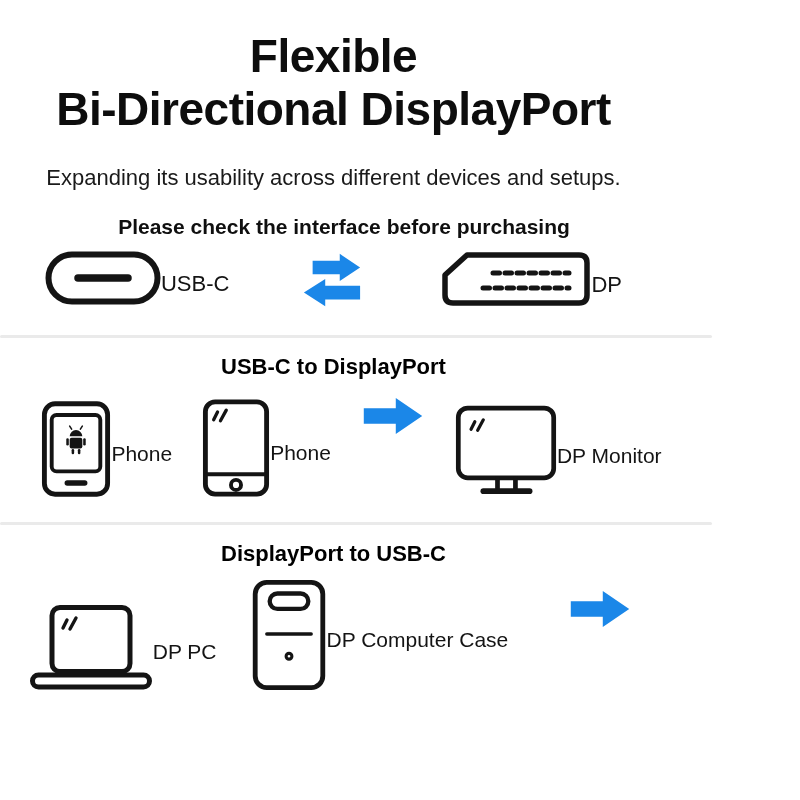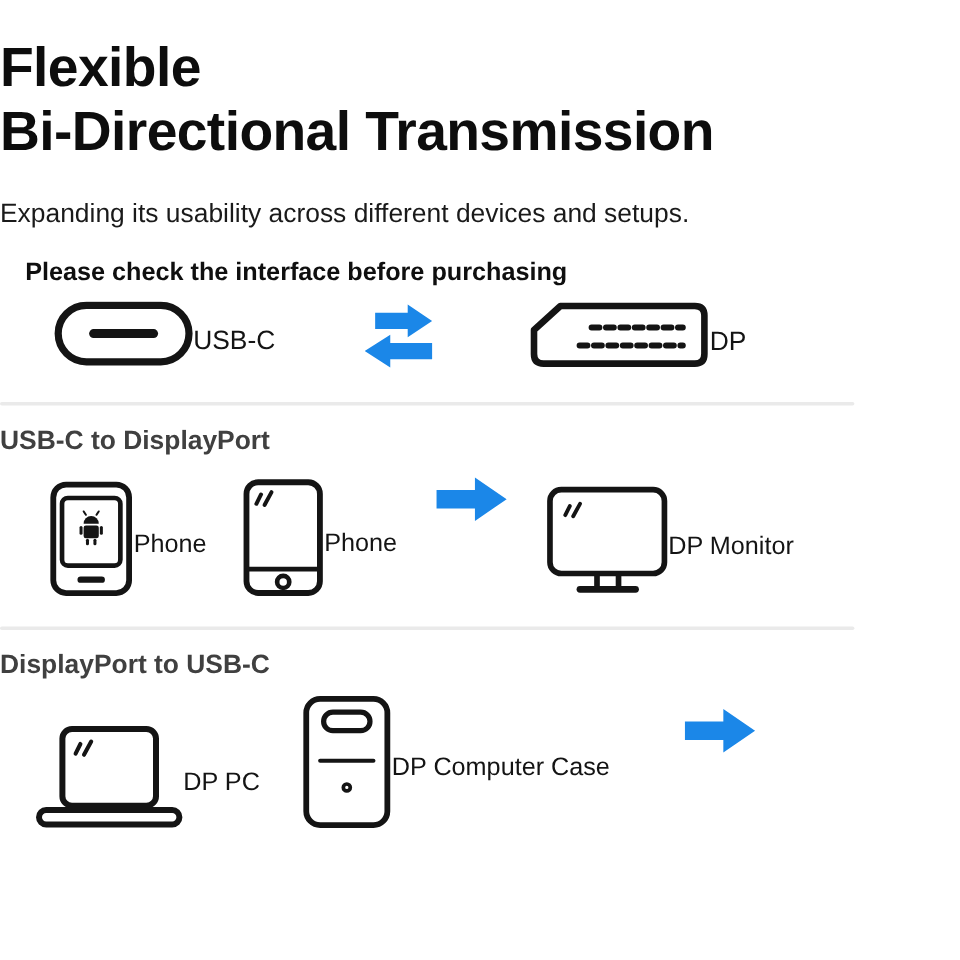--- a/index.html
+++ b/index.html
@@ -1,50 +1,50 @@
 <!DOCTYPE html>
 <html><head>
 <meta charset="utf-8">
 <style>
   html,body{margin:0;padding:0;background:#ffffff;width:800px;height:800px;overflow:hidden;}
   body{font-family:"Liberation Sans","DejaVu Sans",sans-serif;color:#121212;}
-  .page{width:667px;height:800px;box-sizing:border-box;padding-top:30px;}
+  .page{width:667px;height:800px;box-sizing:border-box;padding-top:30px;text-align:center;}
 
   .title{margin:0;font-size:46px;line-height:1.16;font-weight:800;letter-spacing:-0.5px;color:#0d0d0d;}
   .title span{display:block;}
   .subtitle{margin:28px 0 0;font-size:22px;font-weight:400;color:#1a1a1a;}
 
   .check-heading{margin:24px 0 0;font-size:21px;font-weight:800;color:#0f0f0f;padding-left:21px;}
   .check-row{margin-top:12px;display:flex;justify-content:center;align-items:flex-start;}
   .icon-col{display:flex;flex-direction:row;align-items:center;justify-content:flex-end;}
   .conn-label{margin-top:12px;font-size:22px;color:#141414;}
   .swap-wrap{margin:-2px 78px 0 72px;}
 
   .divider{width:712px;height:3px;border-radius:2px;background:#eaeaea;margin:24px auto 0;}
 
-  .flow-heading{margin:16px 0 0;font-size:22px;font-weight:800;color:#404040;}
+  .flow-heading{margin:16px 0 0;font-size:22px;font-weight:800;color:#000000;}
   .flow-row{display:flex;justify-content:center;align-items:flex-end;}
   .row-a{margin-top:14px;gap:30px;padding-left:36px;}
   .row-b{margin-top:12px;gap:34px;}
   .dev-label{margin-top:10px;font-size:21px;color:#141414;white-space:nowrap;}
   .arrow-wrap{margin-bottom:60px;}
   .row-b .arrow-wrap{margin-left:26px;margin-right:6px;}
 
   svg{display:block;}
   .ln{stroke:#141414;fill:none;stroke-linecap:round;stroke-linejoin:round;}
 </style>
 </head>
 <body>
 
 <div class="page">
 
   <header>
     <h1 class="title">
       <span>Flexible</span>
-      <span>Bi-Directional Transmission</span>
+      <span>Bi-Directional DisplayPort</span>
     </h1>
     <p class="subtitle">Expanding its usability across different devices and setups.</p>
   </header>
 
   <section>
     <h2 class="check-heading">Please check the interface before purchasing</h2>
     <div class="check-row">
 
       <div class="icon-col">
         <svg width="116" height="54" viewBox="0 0 116 54">

